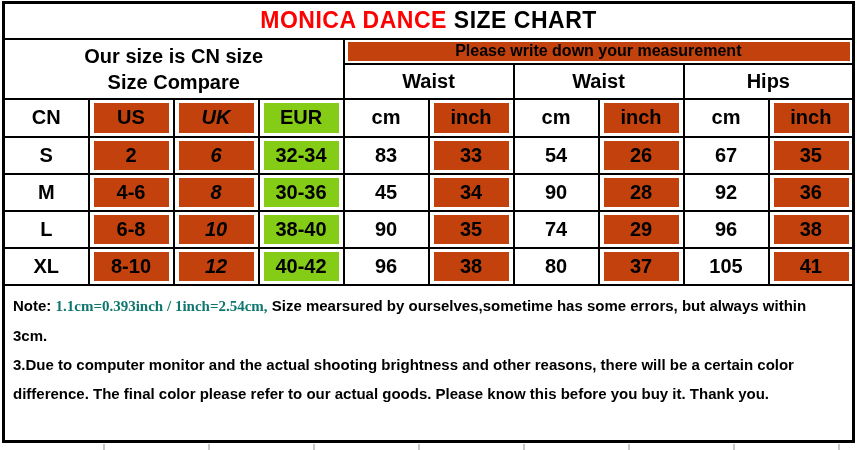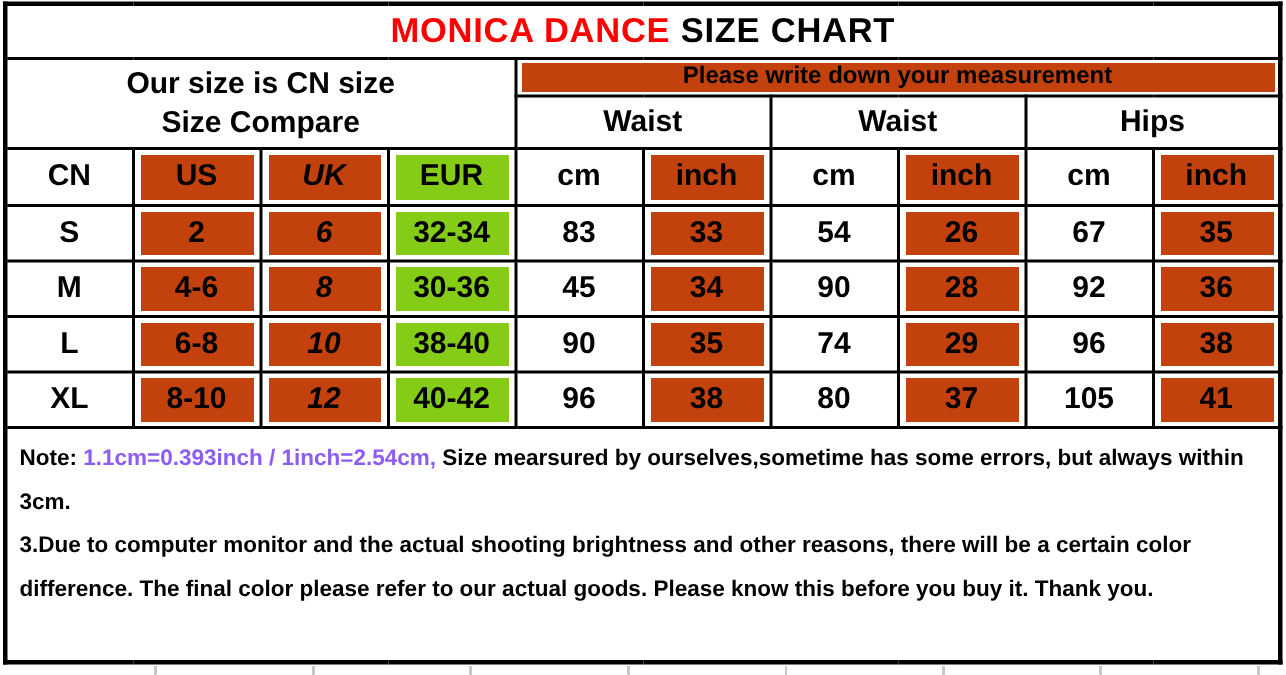--- a/index.html
+++ b/index.html
@@ -50,21 +50,21 @@
   tr.r-cols   { height:38px; }
   tr.r-data   { height:37px; }
   td.note-cell {
     vertical-align:top;
     text-align:left;
     padding:5px 9px 0 8px;
     font-size:15px;
     line-height:29px;
   }
   td.note-cell p { margin:0; }
-  .note-red { color:#8b5cf6; }
+  .note-red { color:#0f766e;font-family:Liberation Serif, serif; }
 </style>
 </head>
 <body>
 
 <div class="page">
 
   <table class="chart">
     <colgroup>
       <col style="width:85px">
         <col style="width:85px">

